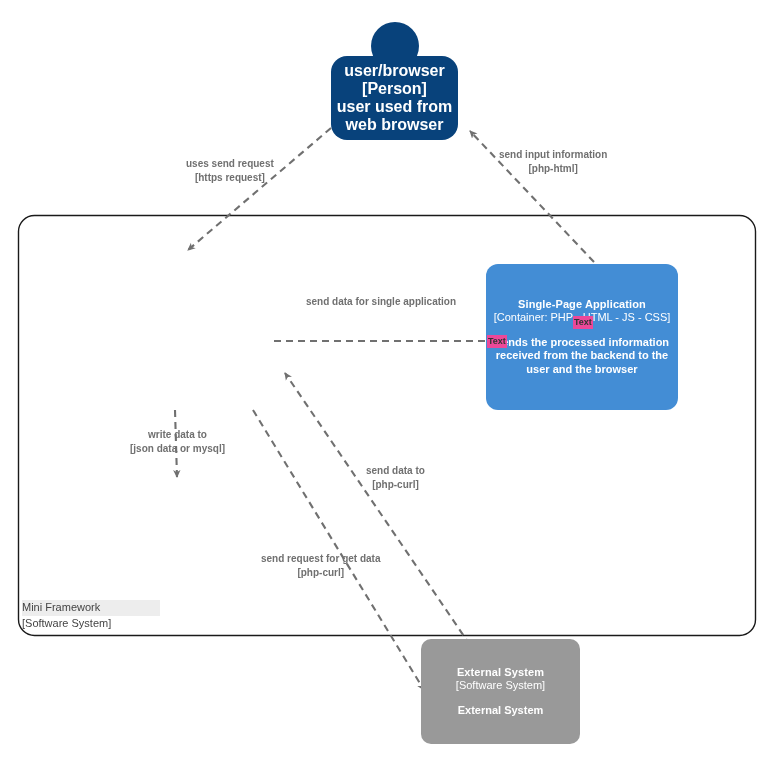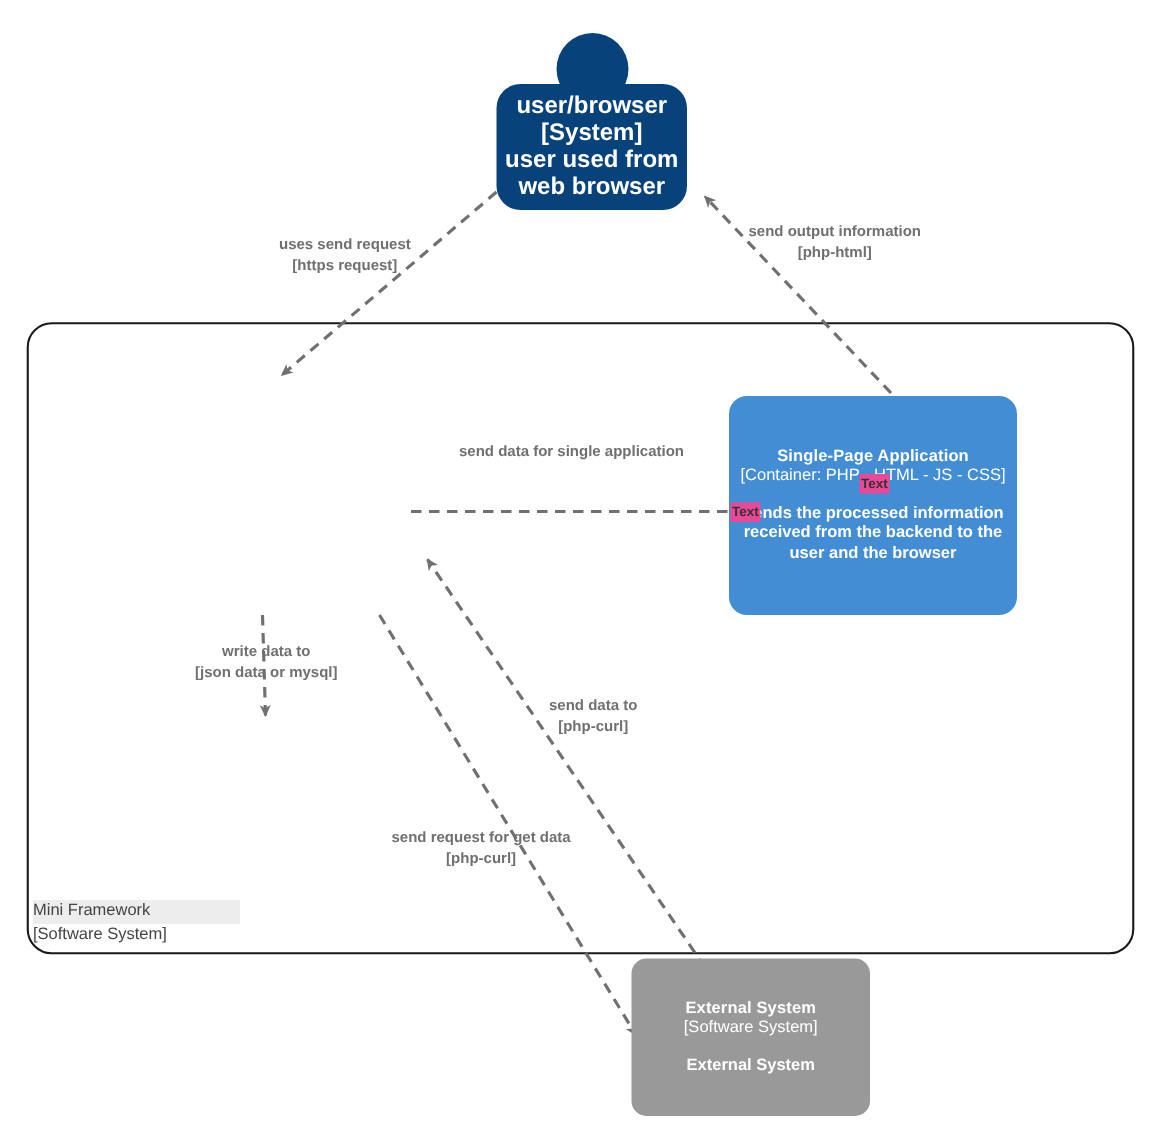--- a/index.html
+++ b/index.html
@@ -199,21 +199,21 @@
 
     <path d="M253,410 L424,690" fill="none" stroke="#707070" stroke-width="2.1" stroke-dasharray="7,5" marker-end="url(#arrowGray)"></path>
 
     <path d="M470,645 L285,373" fill="none" stroke="#707070" stroke-width="2.1" stroke-dasharray="7,5" marker-end="url(#arrowGray)"></path>
   </svg>
 
   <div class="person-wrap" style="left:331px; top:22px; width:127px; height:118px;">
     <div class="person-head"></div>
     <div class="person-body">
       <div class="n-title">user/browser</div>
-      <div class="n-tech">[System]</div>
+      <div class="n-tech">[Person]</div>
       <div class="n-desc">user used from web browser</div>
     </div>
   </div>
 
 
   <div class="node container-box" style="left:486px; top:264px; width:192px; height:146px;">
     <div class="n-title">Single-Page Application</div>
     <div class="n-tech">[Container: PHP - HTML - JS - CSS]</div>
     <div class="n-desc">Sends the processed information received from the backend to the user and the browser</div>
   </div>
@@ -224,21 +224,21 @@
     <div class="n-tech">[Software System]</div>
     <div class="n-desc">External System</div>
   </div>
 
   <div class="edge-label" style="left:186px; top:157px;">
     <div>uses send request</div>
     <div class="el-tech">[https request]</div>
   </div>
 
   <div class="edge-label" style="left:499px; top:148px;">
-    <div>send output information</div>
+    <div>send input information</div>
     <div class="el-tech">[php-html]</div>
   </div>
 
   <div class="edge-label" style="left:306px; top:295px;">
     <div>send data for single application</div>
   </div>
 
   <div class="edge-label" style="left:130px; top:428px;">
     <div>write data to</div>
     <div class="el-tech">[json data or mysql]</div>

